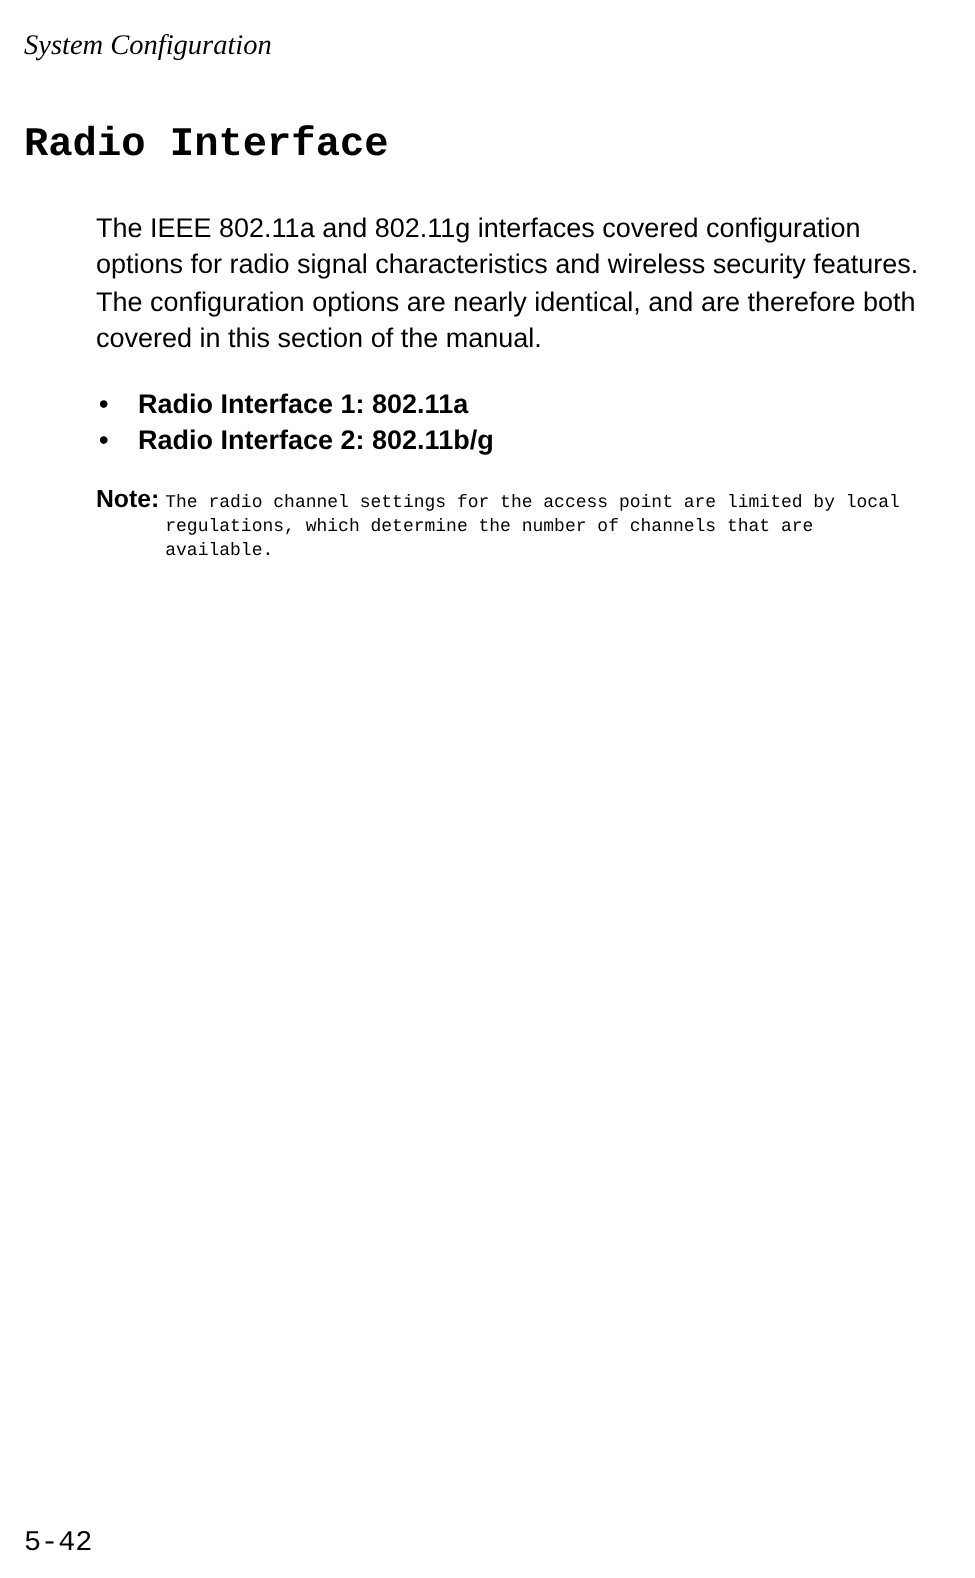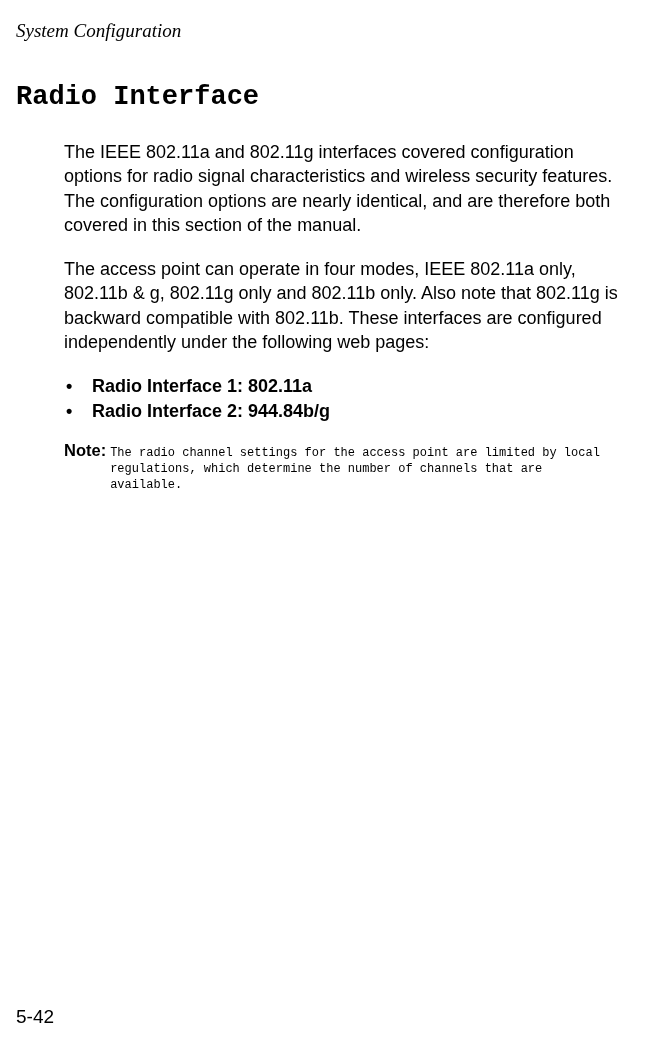--- a/index.html
+++ b/index.html
@@ -66,39 +66,38 @@
       flex-shrink: 0;
       font-family: Arial, Helvetica, sans-serif;
     }
     .note-text {
       font-size: 12px;
       line-height: 1.35;
       font-family: Liberation Mono, monospace;
     }
     .page-number {
       position: absolute;
-      bottom: 24px;
+      bottom: 13px;
       left: 16px;
       font-size: 19px;
-      font-family: Liberation Sans, sans-serif;
+      font-family: Liberation Mono, monospace;
     }
   </style>
 </head>
 <body>
 
 <div class="header">System Configuration</div>
 
 <div class="title">Radio Interface</div>
 
 <div class="content">
   <p class="para">The IEEE 802.11a and 802.11g interfaces covered configuration options for radio signal characteristics and wireless security features. The configuration options are nearly identical, and are therefore both covered in this section of the manual.</p>
-  <p class="para">The access point can operate in four modes, IEEE 802.11a only, 802.11b &amp; g, 802.11g only and 802.11b only. Also note that 802.11g is backward compatible with 802.11b. These interfaces are configured independently under the following web pages:</p>
   <ul class="bullet-list">
     <li>Radio Interface 1: 802.11a</li>
-    <li>Radio Interface 2: 944.84b/g</li>
+    <li>Radio Interface 2: 802.11b/g</li>
   </ul>
   <div class="note">
     <span class="note-label">Note:</span>
     <span class="note-text">The radio channel settings for the access point are limited by local regulations, which determine the number of channels that are available.</span>
   </div>
 </div>
 
 <div class="page-number">5-42</div>
 
 </body></html>

